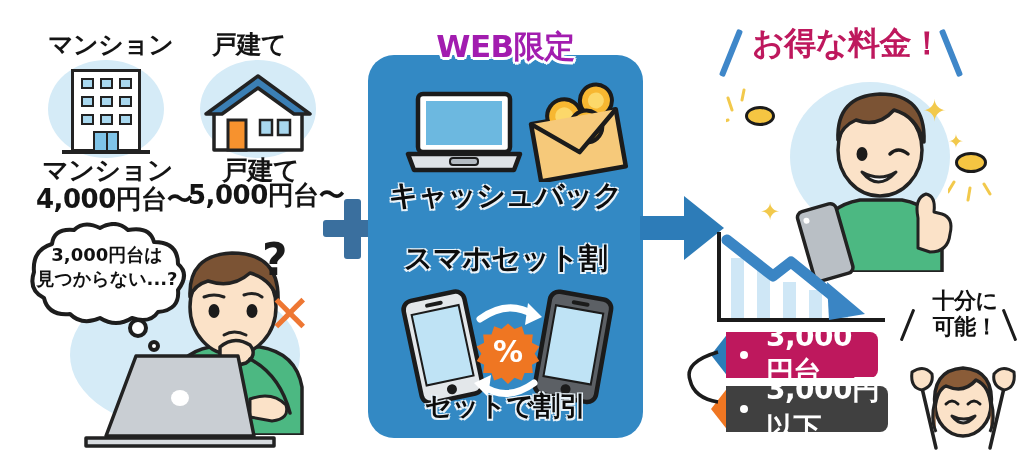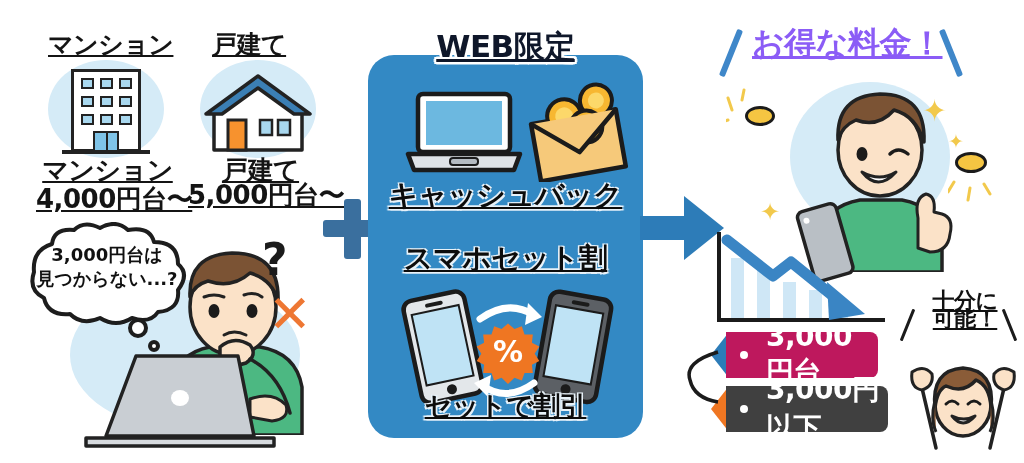--- a/index.html
+++ b/index.html
@@ -12,21 +12,20 @@
   }
   .stage{position:relative;width:1024px;height:463px;}
   .abs{position:absolute;}
 
   
   .jp{
     font-family:"DejaVu Sans","Liberation Sans",sans-serif;
     font-weight:bold;color:#141414;
     letter-spacing:-0.5px;white-space:nowrap;
     line-height:1.05;
-    text-decoration:underline;
   }
 
   
   .circ-bg{
     position:absolute;border-radius:50%;background:#d5ebf7;
   }
   .lbl-top{font-size:25px;}
   .lbl-price{font-size:26px;text-align:center;}
 
   
@@ -48,33 +47,33 @@
   .qmark{position:absolute;color:#1b1b1b;font-size:44px;font-weight:bold;line-height:1;font-family:"DejaVu Sans",sans-serif;}
 
   
   .plus-v,.plus-h{position:absolute;background:#3a6f9e;border-radius:3px;}
 
   
   .panel{
     position:absolute;background:#3389c4;border-radius:26px;
   }
   .panel-title{
-    position:absolute;font-size:31px;color:#0f172a;text-align:center;width:100%;
+    position:absolute;font-size:31px;color:#a21caf;text-align:center;width:100%;
     text-shadow:-2px -2px 0 #fff,2px -2px 0 #fff,-2px 2px 0 #fff,2px 2px 0 #fff,
                  0 -2.5px 0 #fff,0 2.5px 0 #fff,-2.5px 0 0 #fff,2.5px 0 0 #fff;
   }
   .panel-label{
     position:absolute;font-size:29px;color:#0c0c0c;text-align:center;width:100%;
     text-shadow:-1.5px -1.5px 0 #e8f2f9,1.5px -1.5px 0 #e8f2f9,-1.5px 1.5px 0 #e8f2f9,1.5px 1.5px 0 #e8f2f9;
   }
 
   
   .slash{position:absolute;background:#3f87c9;border-radius:2px;}
   .slash-blk{position:absolute;background:#1b1b1b;border-radius:1px;}
-  .head-ttl{position:absolute;font-size:32px;color:#8b5cf6;}
+  .head-ttl{position:absolute;font-size:32px;color:#be185d;}
   .sub-ttl{position:absolute;font-size:22px;color:#111;text-align:center;line-height:1.18;}
   .sparkle{position:absolute;color:#f2c94c;line-height:1;font-family:"DejaVu Sans",sans-serif;}
   .coin-s{position:absolute;background:#f5c542;border:3px solid #1b1b1b;border-radius:50%;box-sizing:border-box;}
 
   
   .tag{
     position:absolute;display:flex;align-items:center;
     color:#fff;font-weight:bold;font-size:28px;
     font-family:"DejaVu Sans","Liberation Sans",sans-serif;
     padding-left:40px;box-sizing:border-box;
@@ -315,21 +314,21 @@
       <path d="M24 0 L6 23 L24 46 Z" fill="#ef7622"></path>
     </svg>
     <div class="tag" style="left:726px;top:386px;width:162px;height:46px;background:#404040;">3,000円以下</div>
   </div>
 
   <svg width="40" height="70" style="position:absolute;left:686px;top:340px;">
     <path d="M32 12 Q-2 22 4 40 Q8 58 32 62" fill="none" stroke="#1b1b1b" stroke-width="3.5"></path>
   </svg>
 
   <div class="sub-ttl jp" style="left:910px;top:288px;width:110px;">十分に</div>
-  <div class="sub-ttl jp" style="left:910px;top:306px;width:110px;">可能！</div>
+  <div class="sub-ttl jp" style="left:910px;top:314px;width:110px;">可能！</div>
   <div class="slash-blk" style="left:906px;top:308px;width:3px;height:34px;transform:rotate(22deg);"></div>
   <div class="slash-blk" style="left:1008px;top:308px;width:3px;height:34px;transform:rotate(-22deg);"></div>
 
   <div>
     <svg width="130" height="130" style="position:absolute;left:898px;top:330px;" viewBox="0 0 130 130">
 
       <path d="M38 118 L24 58" fill="none" stroke="#222" stroke-width="3.5" stroke-linecap="round"></path>
       <path d="M92 118 L106 58" fill="none" stroke="#222" stroke-width="3.5" stroke-linecap="round"></path>
 
       <path d="M14 42 Q26 34 34 44 Q36 56 24 60 Q12 58 14 42 Z" fill="#fbe2c8" stroke="#222" stroke-width="3" stroke-linejoin="round"></path>

